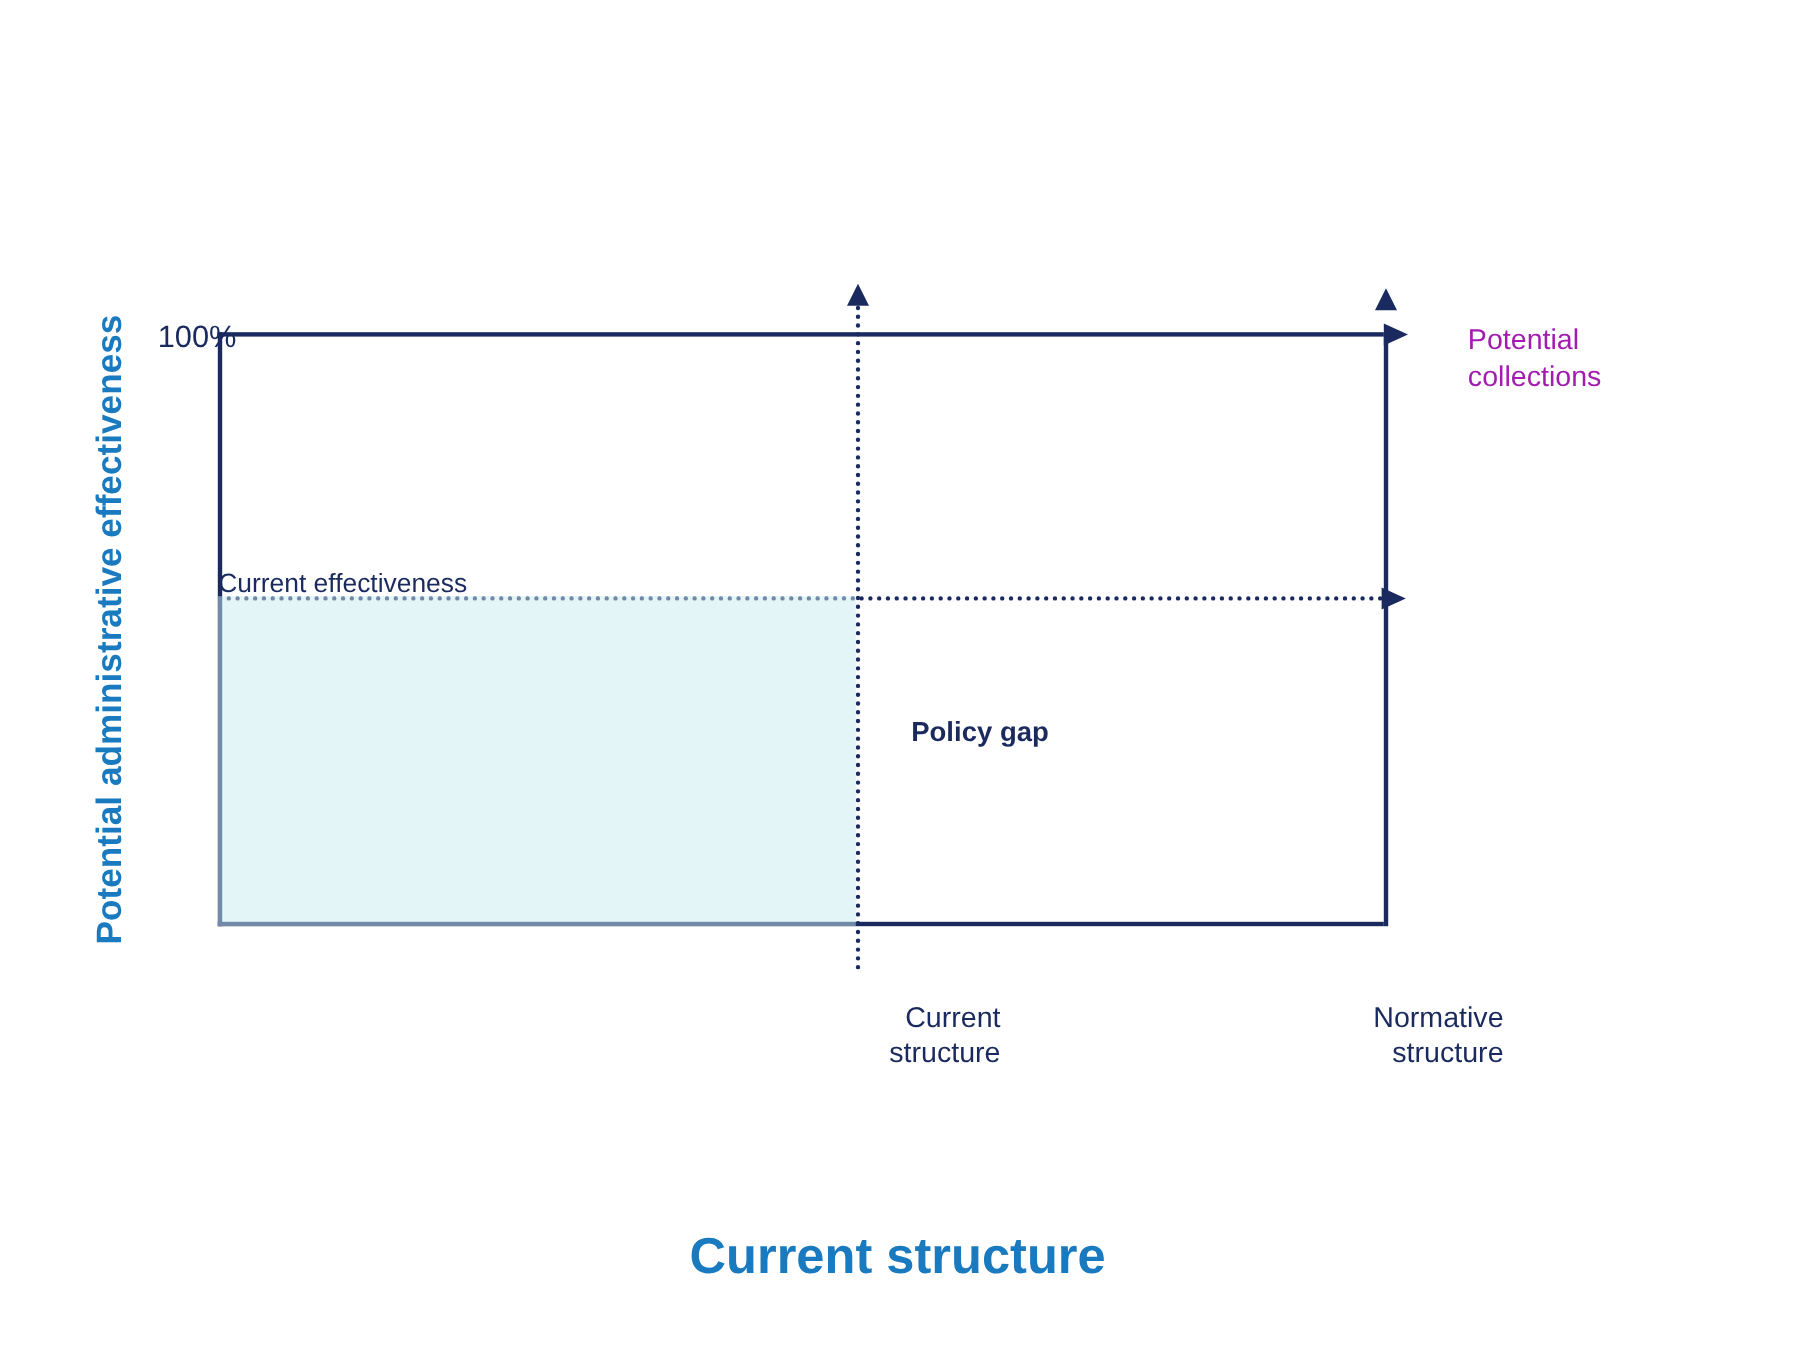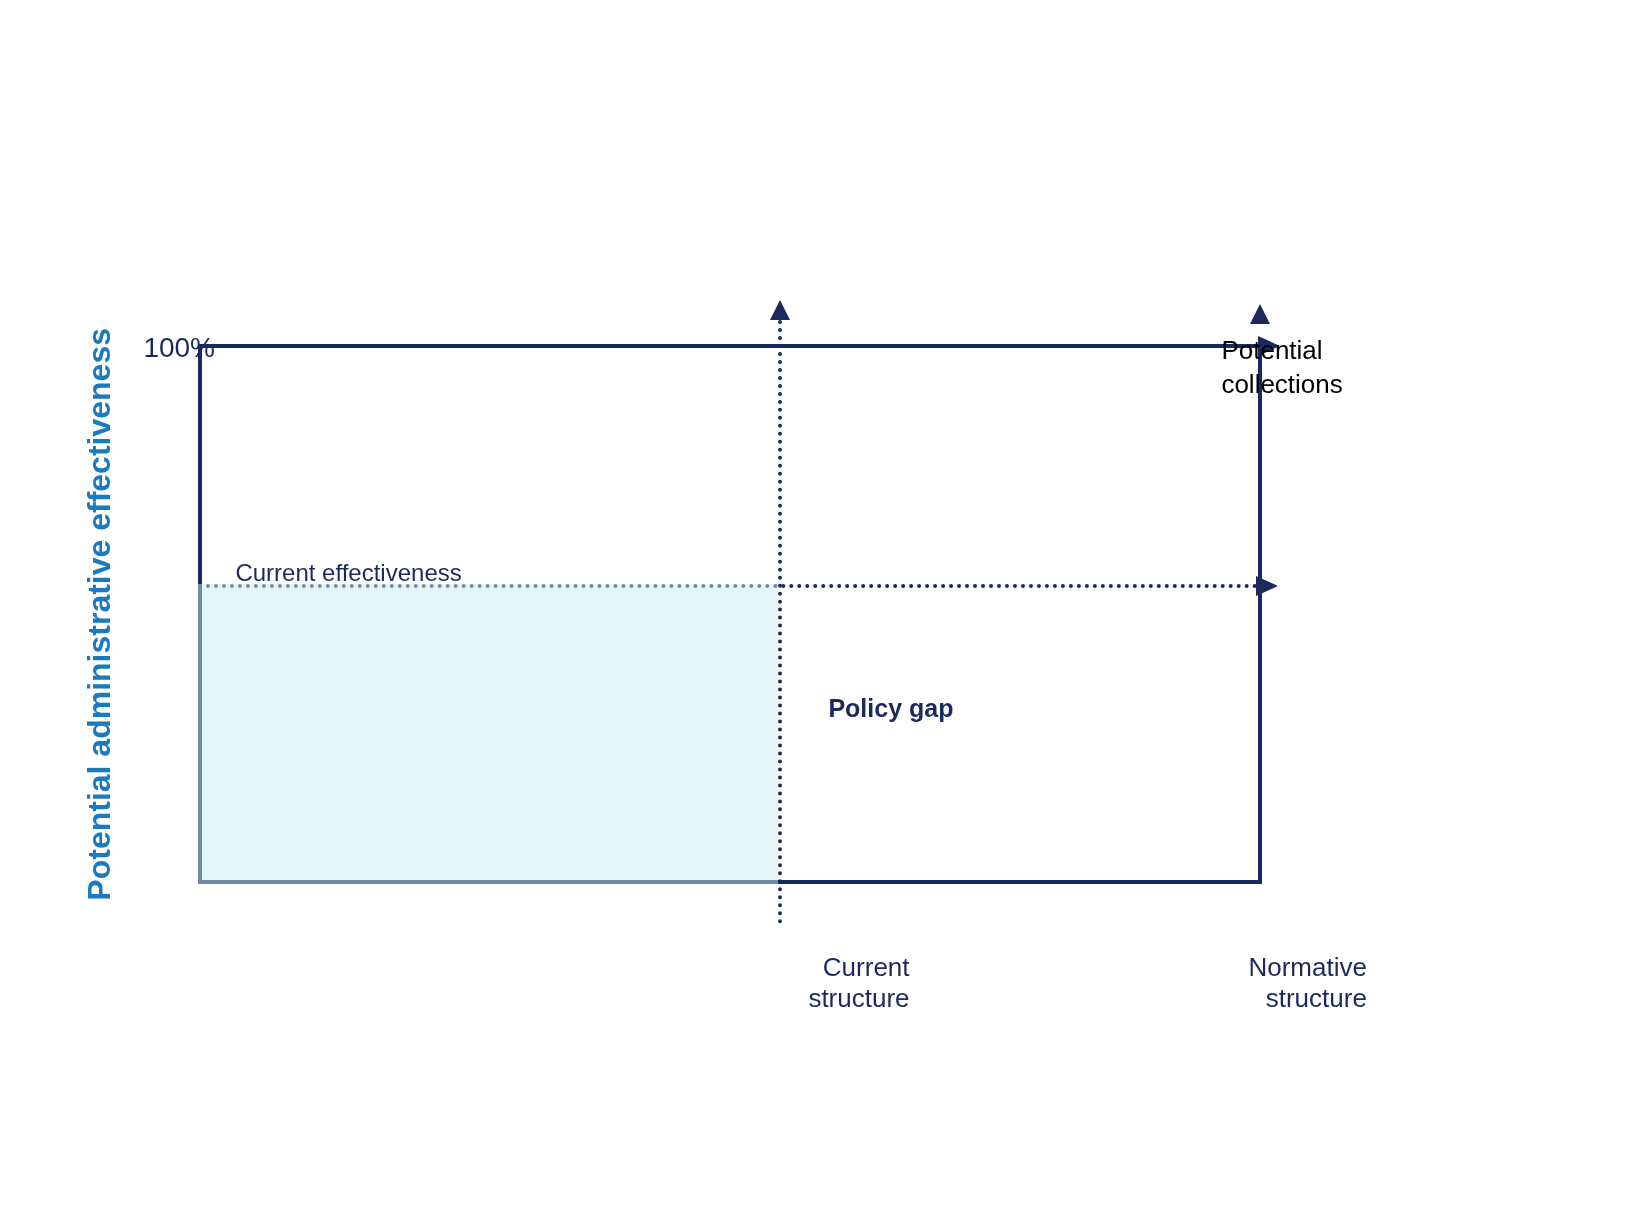--- a/index.html
+++ b/index.html
@@ -196,21 +196,20 @@
       color: #1a2a5e;
     }
 
     .label-current-effectiveness {
       position: absolute;
       left: 0px;
       top: 255px;
       font-size: 24px;
       font-weight: 400;
       color: #1a2a5e;
-      margin-left: 37px;
     }
 
     .label-current-structure-bottom {
       position: absolute;
       left: 610px;
       bottom: -90px;
       font-size: 26px;
       font-weight: 400;
       color: #1a2a5e;
       text-align: right;
@@ -222,25 +221,25 @@
       bottom: -90px;
       font-size: 26px;
       font-weight: 400;
       color: #1a2a5e;
       text-align: right;
     }
 
     
     .label-potential-collections {
       position: absolute;
-      left: 1023px;
+      left: 1136px;
       top: 30px;
       font-size: 26px;
       font-weight: 400;
-      color: #000000;
+      color: #a21caf;
       line-height: 1.3;
     }
 
     
     .footer-title {
       margin-top: 30px;
       font-size: 46px;
       font-weight: 700;
       color: #1a7abf;
       text-align: center;
@@ -286,13 +285,14 @@
 
       <div class="label-current-structure-bottom">Current<br>structure</div>
 
       <div class="label-normative-structure-bottom">Normative<br>structure</div>
 
       <div class="label-potential-collections">Potential<br>collections</div>
 
     </div>
   </div>
 
+  <div class="footer-title">Current structure</div>
 </div>
 
 </body></html>

